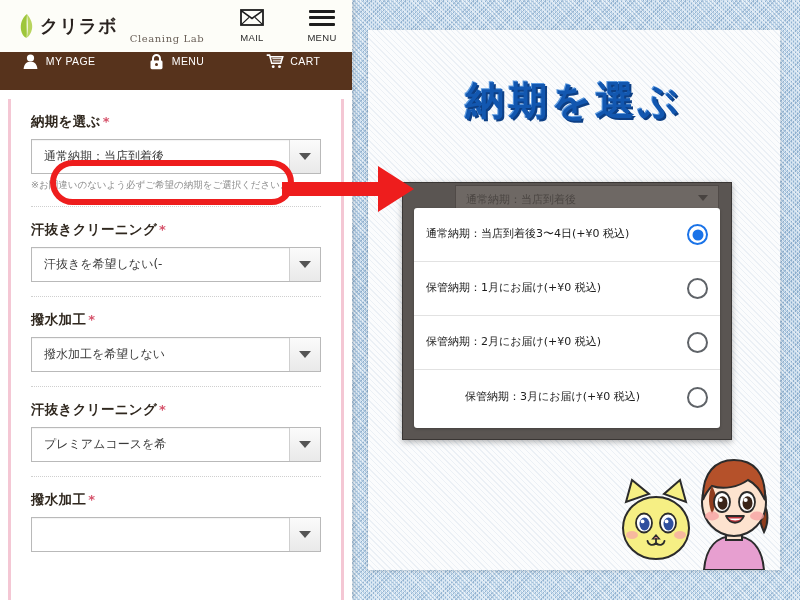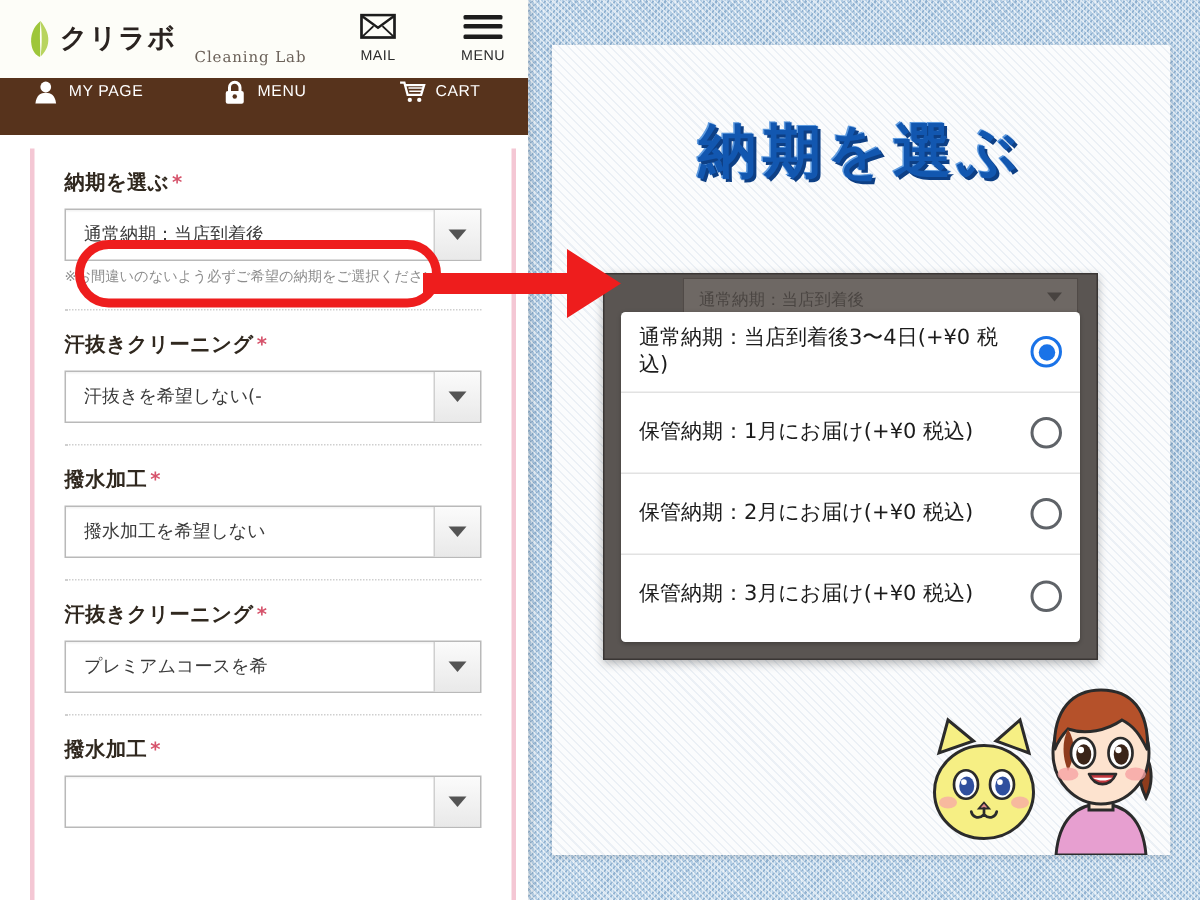--- a/index.html
+++ b/index.html
@@ -60,21 +60,21 @@
   }
   .nav-item{
     flex:1;display:flex;align-items:center;justify-content:center;gap:6px;
     color:#fff;font-size:10.5px;letter-spacing:.4px;cursor:pointer;
   }
   .nav-item .nicon{width:18px;height:18px;display:flex;align-items:center;justify-content:center;}
 
   
   .form-area{
     position:relative;height:510px;background:#ffffff;
-    padding:9px 8px 0 20px;box-sizing:border-box;
+    padding:9px 8px 0 8px;box-sizing:border-box;
   }
   .card{
     border:3px solid #f4c7d4;border-top:none;border-bottom:none;
     height:100%;box-sizing:border-box;padding:0;
     background:#fff;position:relative;
   }
   .card-inner{padding:14px 20px 0 20px;}
   .field{margin-bottom:2px;}
   .f-label{
     font-family:"DejaVu Sans","Liberation Sans",sans-serif;
@@ -164,25 +164,25 @@
     position:absolute;left:11px;top:25px;right:11px;bottom:11px;
     background:#fff;border-radius:3px;overflow:hidden;
     box-shadow:0 1px 3px rgba(0,0,0,.25);
   }
   .dd-opt{
     display:flex;align-items:center;
     border-bottom:1px solid #e2e2e2;
     padding:5px 8px 5px 12px;box-sizing:border-box;
     cursor:pointer;min-height:54px;
   }
-  .dd-opt:last-child{border-bottom:none;}
+  .dd-opt:last-child{border-bottom:none;text-align:center;}
   .dd-opt .otxt{
     flex:1;
     font-family:"DejaVu Sans","Liberation Sans",sans-serif;
-    font-size:14px;color:#1c1c1c;line-height:1.28;letter-spacing:0px;
+    font-size:11px;color:#1c1c1c;line-height:1.28;letter-spacing:0px;
   }
   .radio{
     width:21px;height:21px;border-radius:50%;border:2px solid #5f6368;
     flex:0 0 auto;margin-left:8px;margin-right:4px;box-sizing:border-box;
     position:relative;background:#fff;
   }
   .radio.on{border-color:#1a73e8;}
   .radio.on::after{
     content:"";position:absolute;left:50%;top:50%;
     width:11px;height:11px;border-radius:50%;background:#1a73e8;

